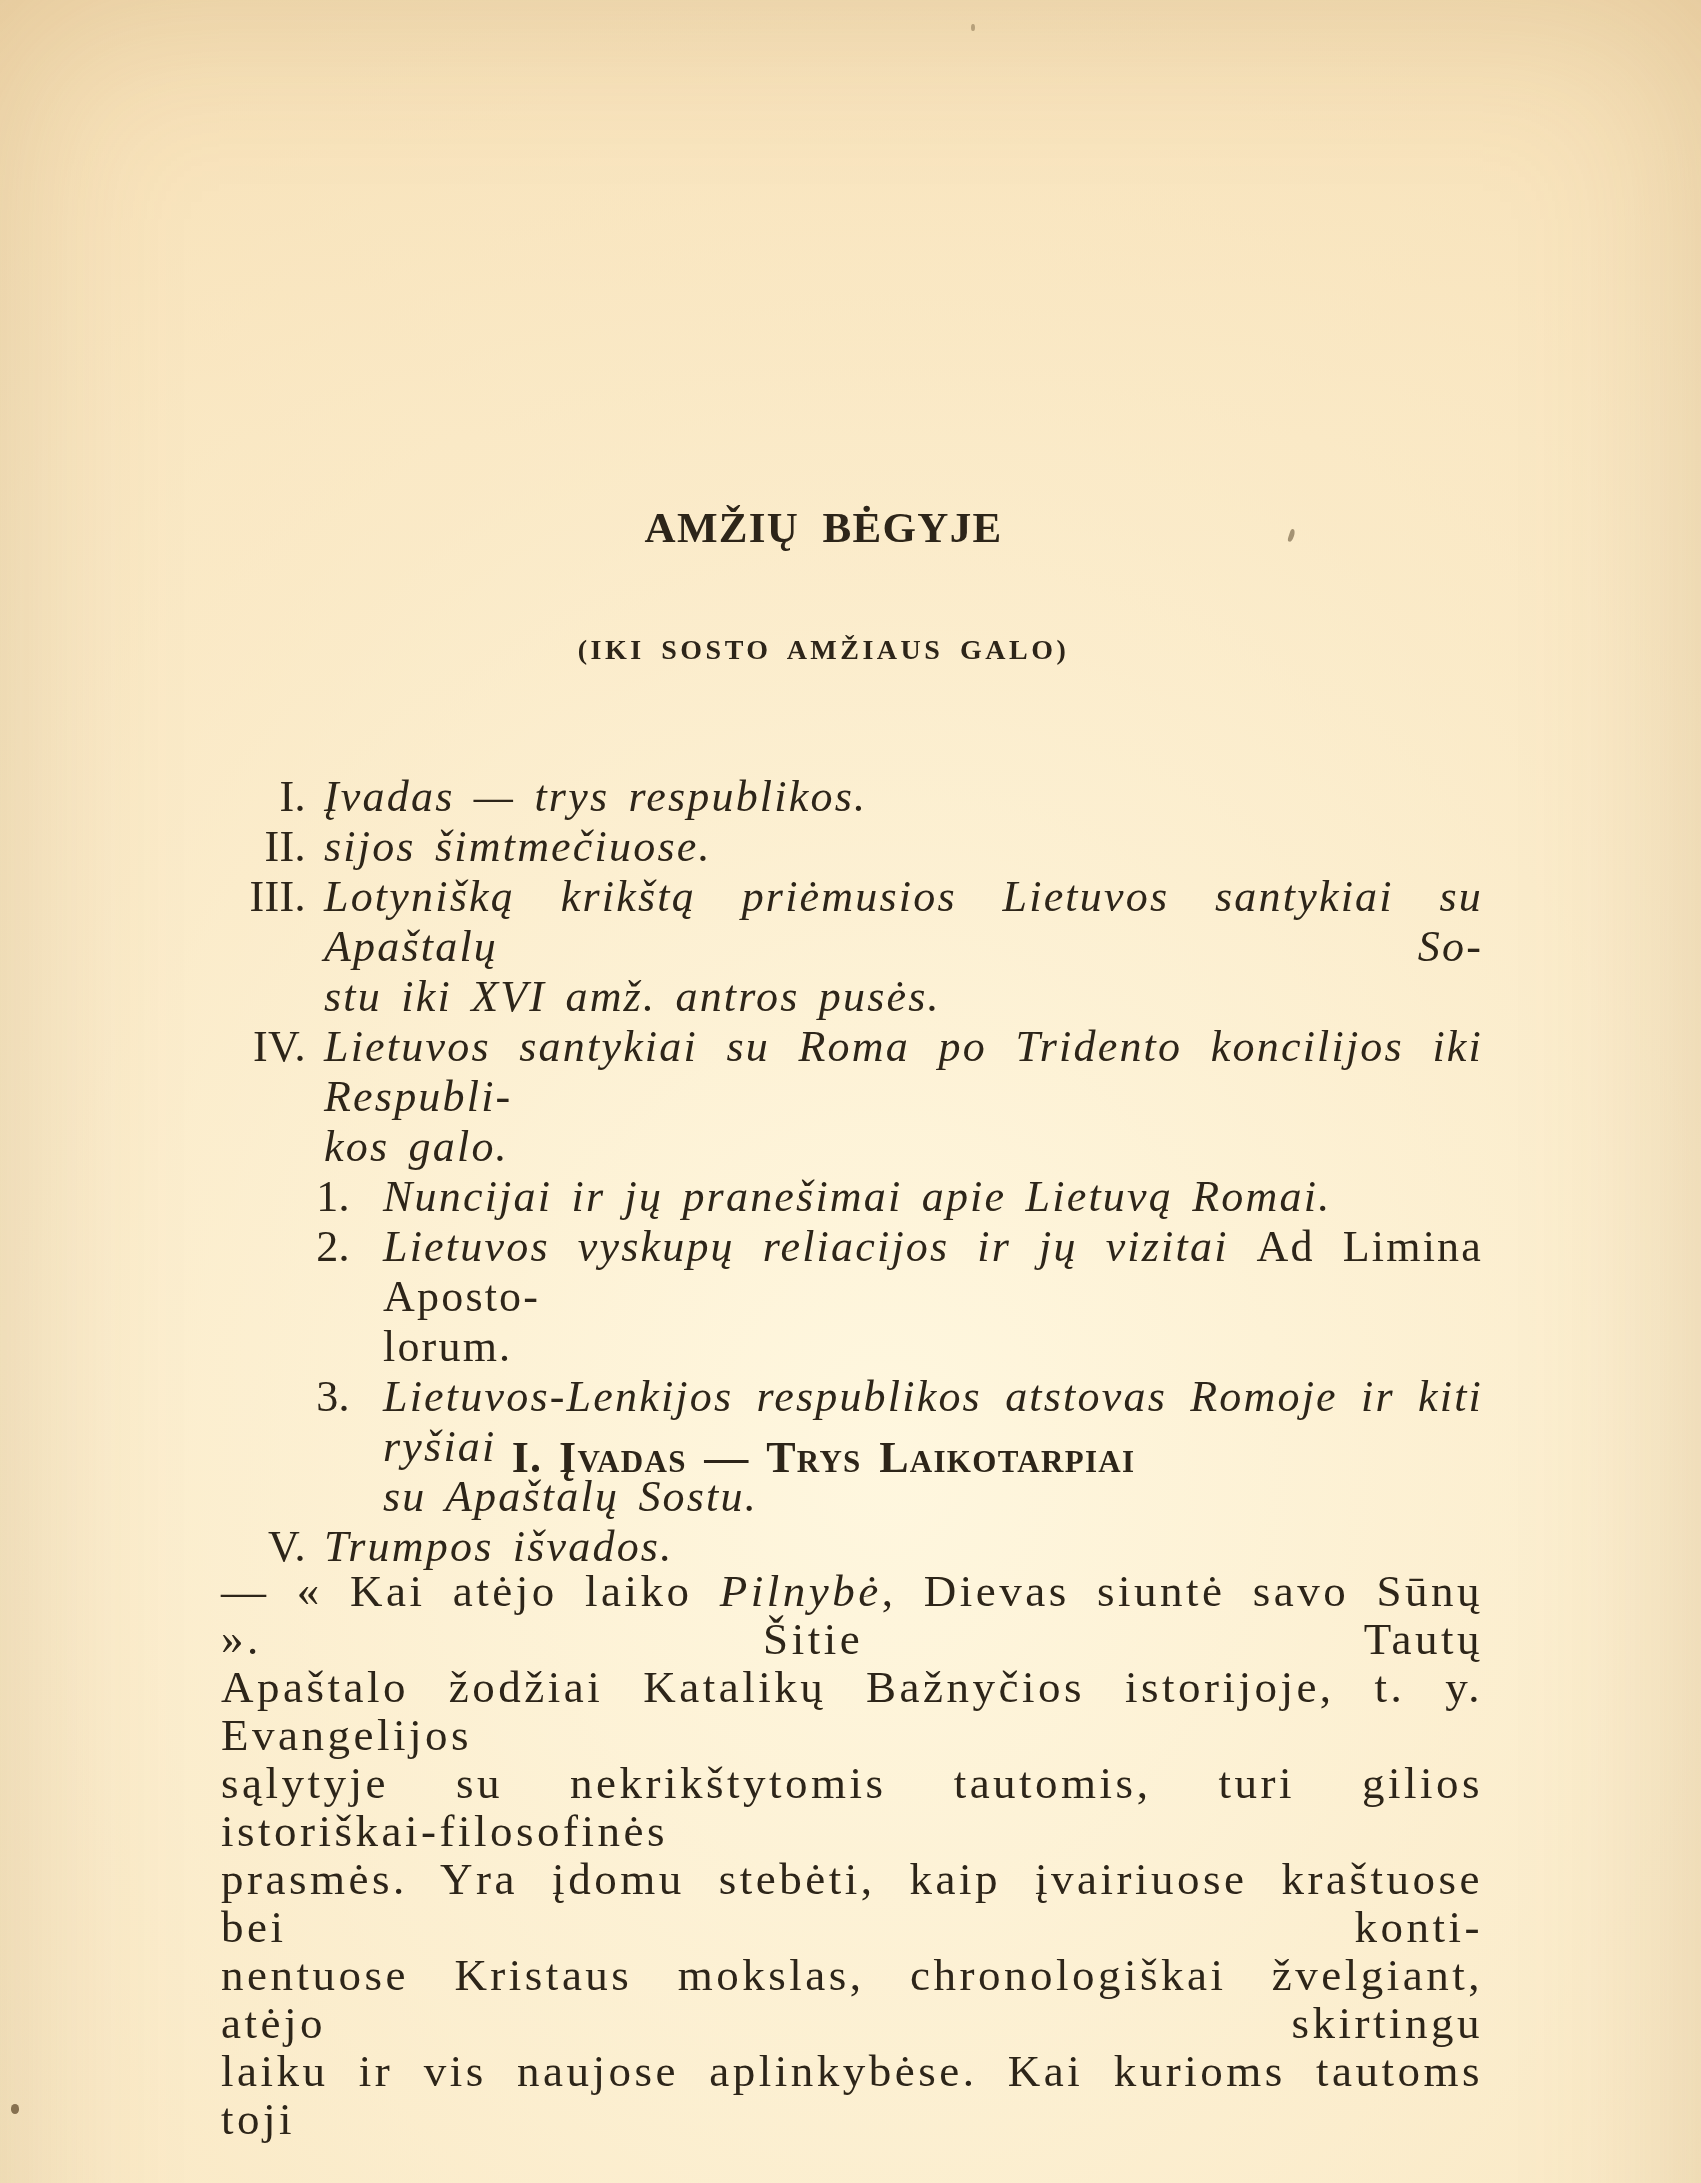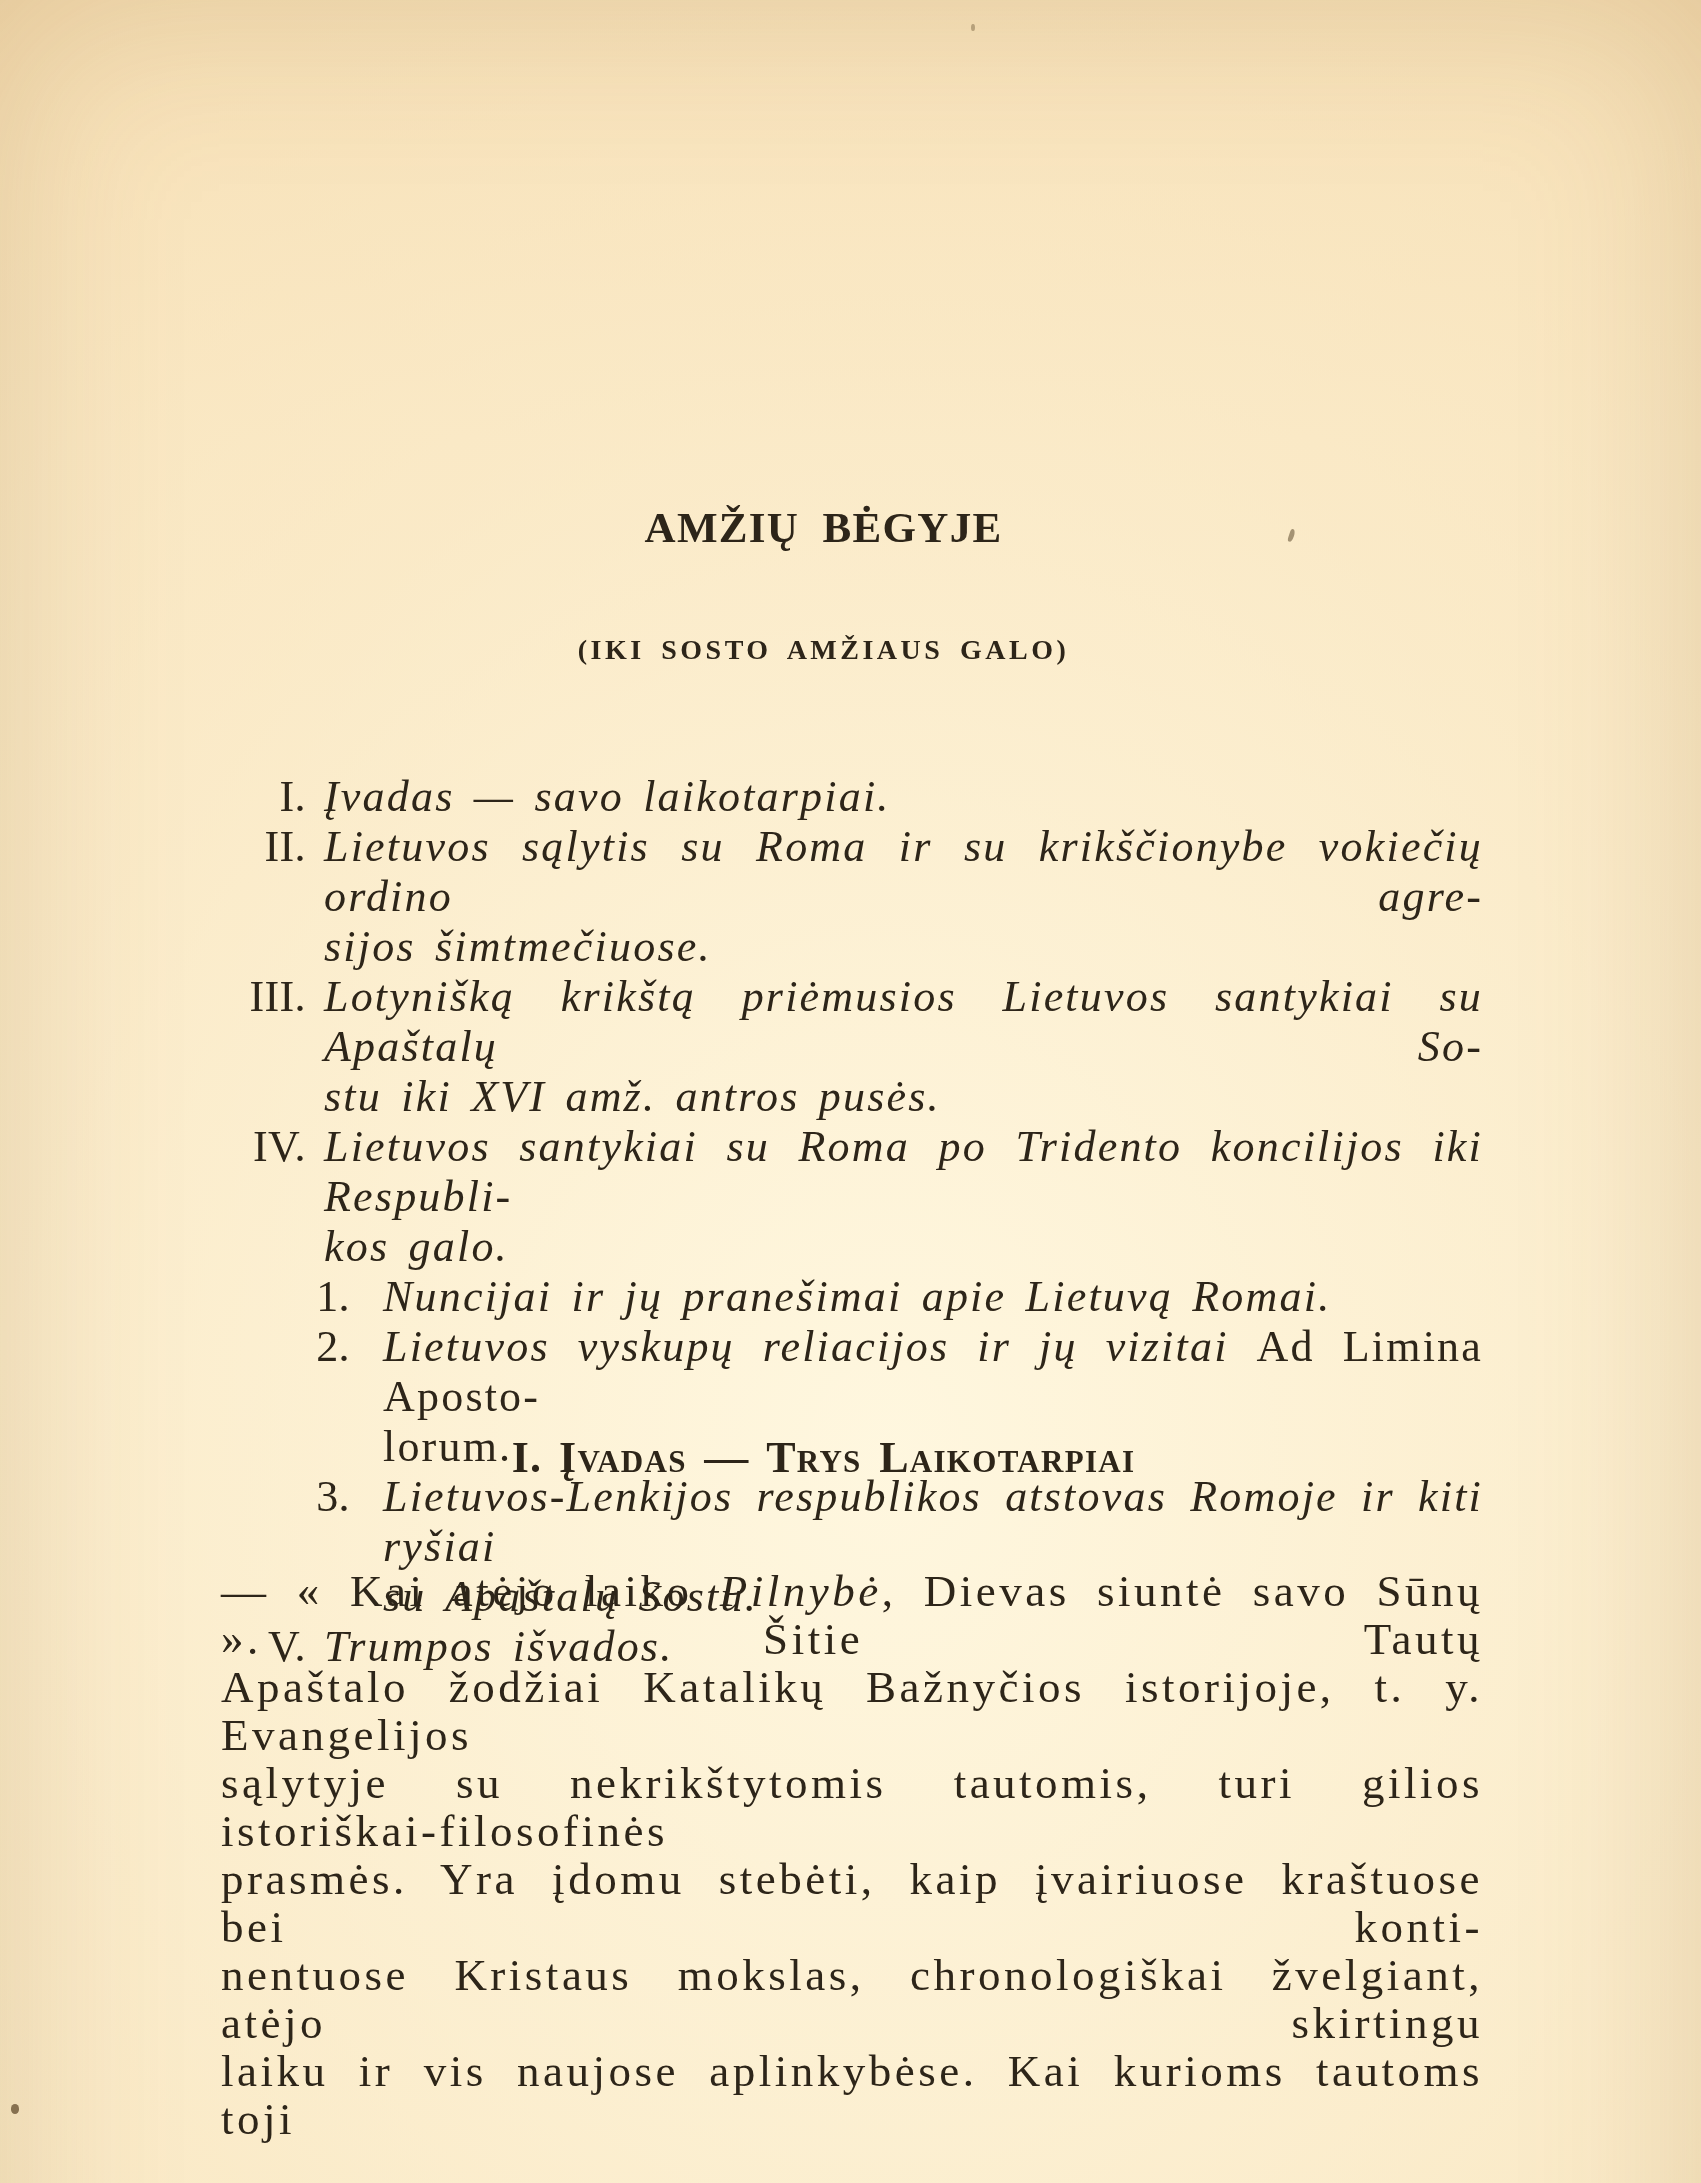--- a/index.html
+++ b/index.html
@@ -79,26 +79,25 @@
 
   <div class="title-block">
     <div>AMŽIŲ BĖGYJE</div>
   </div>
   <div class="subtitle">(IKI SOSTO AMŽIAUS GALO)</div>
 
   <div class="outline">
 
     <div class="o-item">
       <span class="num">I.</span>
-      <div class="ln left">Įvadas — savo laikotarpiai.</div>
+      <div class="ln left">Įvadas — trys respublikos.</div>
     </div>
 
     <div class="o-item">
       <span class="num">II.</span>
-      <div class="ln">Lietuvos sąlytis su Roma ir su krikščionybe vokiečių ordino agre-</div>
       <div class="ln left">sijos šimtmečiuose.</div>
     </div>
 
     <div class="o-item">
       <span class="num">III.</span>
       <div class="ln">Lotynišką krikštą priėmusios Lietuvos santykiai su Apaštalų So-</div>
       <div class="ln left">stu iki XVI amž. antros pusės.</div>
     </div>
 
     <div class="o-item">

